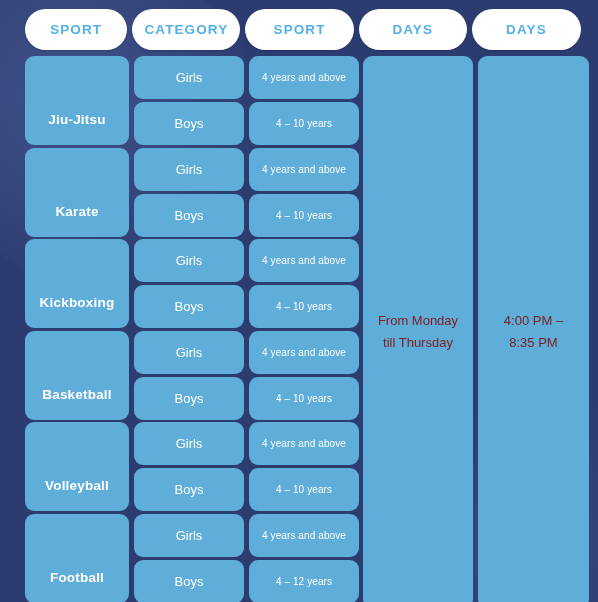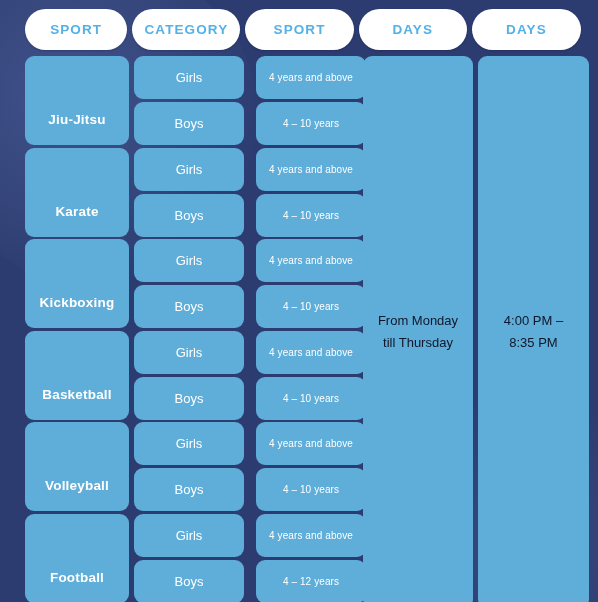--- a/index.html
+++ b/index.html
@@ -116,21 +116,21 @@
   }
 
   .pair-col {
     display: flex;
     flex-direction: column;
     gap: 3px;
     flex: 1;
   }
   .pair-row {
     display: flex;
-    gap: 12px;
+    gap: 5px;
     flex: 1;
   }
 
   .cat-cell, .age-cell {
     background: #5fadd9;
     border-radius: 9px;
     display: flex;
     align-items: center;
     justify-content: center;
   }
@@ -164,21 +164,21 @@
   }
   .days-cell { left: 338px; width: 110px; }
   .time-cell { left: 453px; width: 111px; }
 
   .merged-cell .lines {
     display: flex;
     flex-direction: column;
     gap: 7px;
   }
   .merged-cell .lines span {
-    color: #0f172a;
+    color: #7f1d1d;
     font-size: 13px;
     line-height: 1.1;
     white-space: nowrap;
   }
 </style>
 </head>
 <body>
 
 <div class="bg-glow"></div>
 <div class="bg-glow-2"></div>

